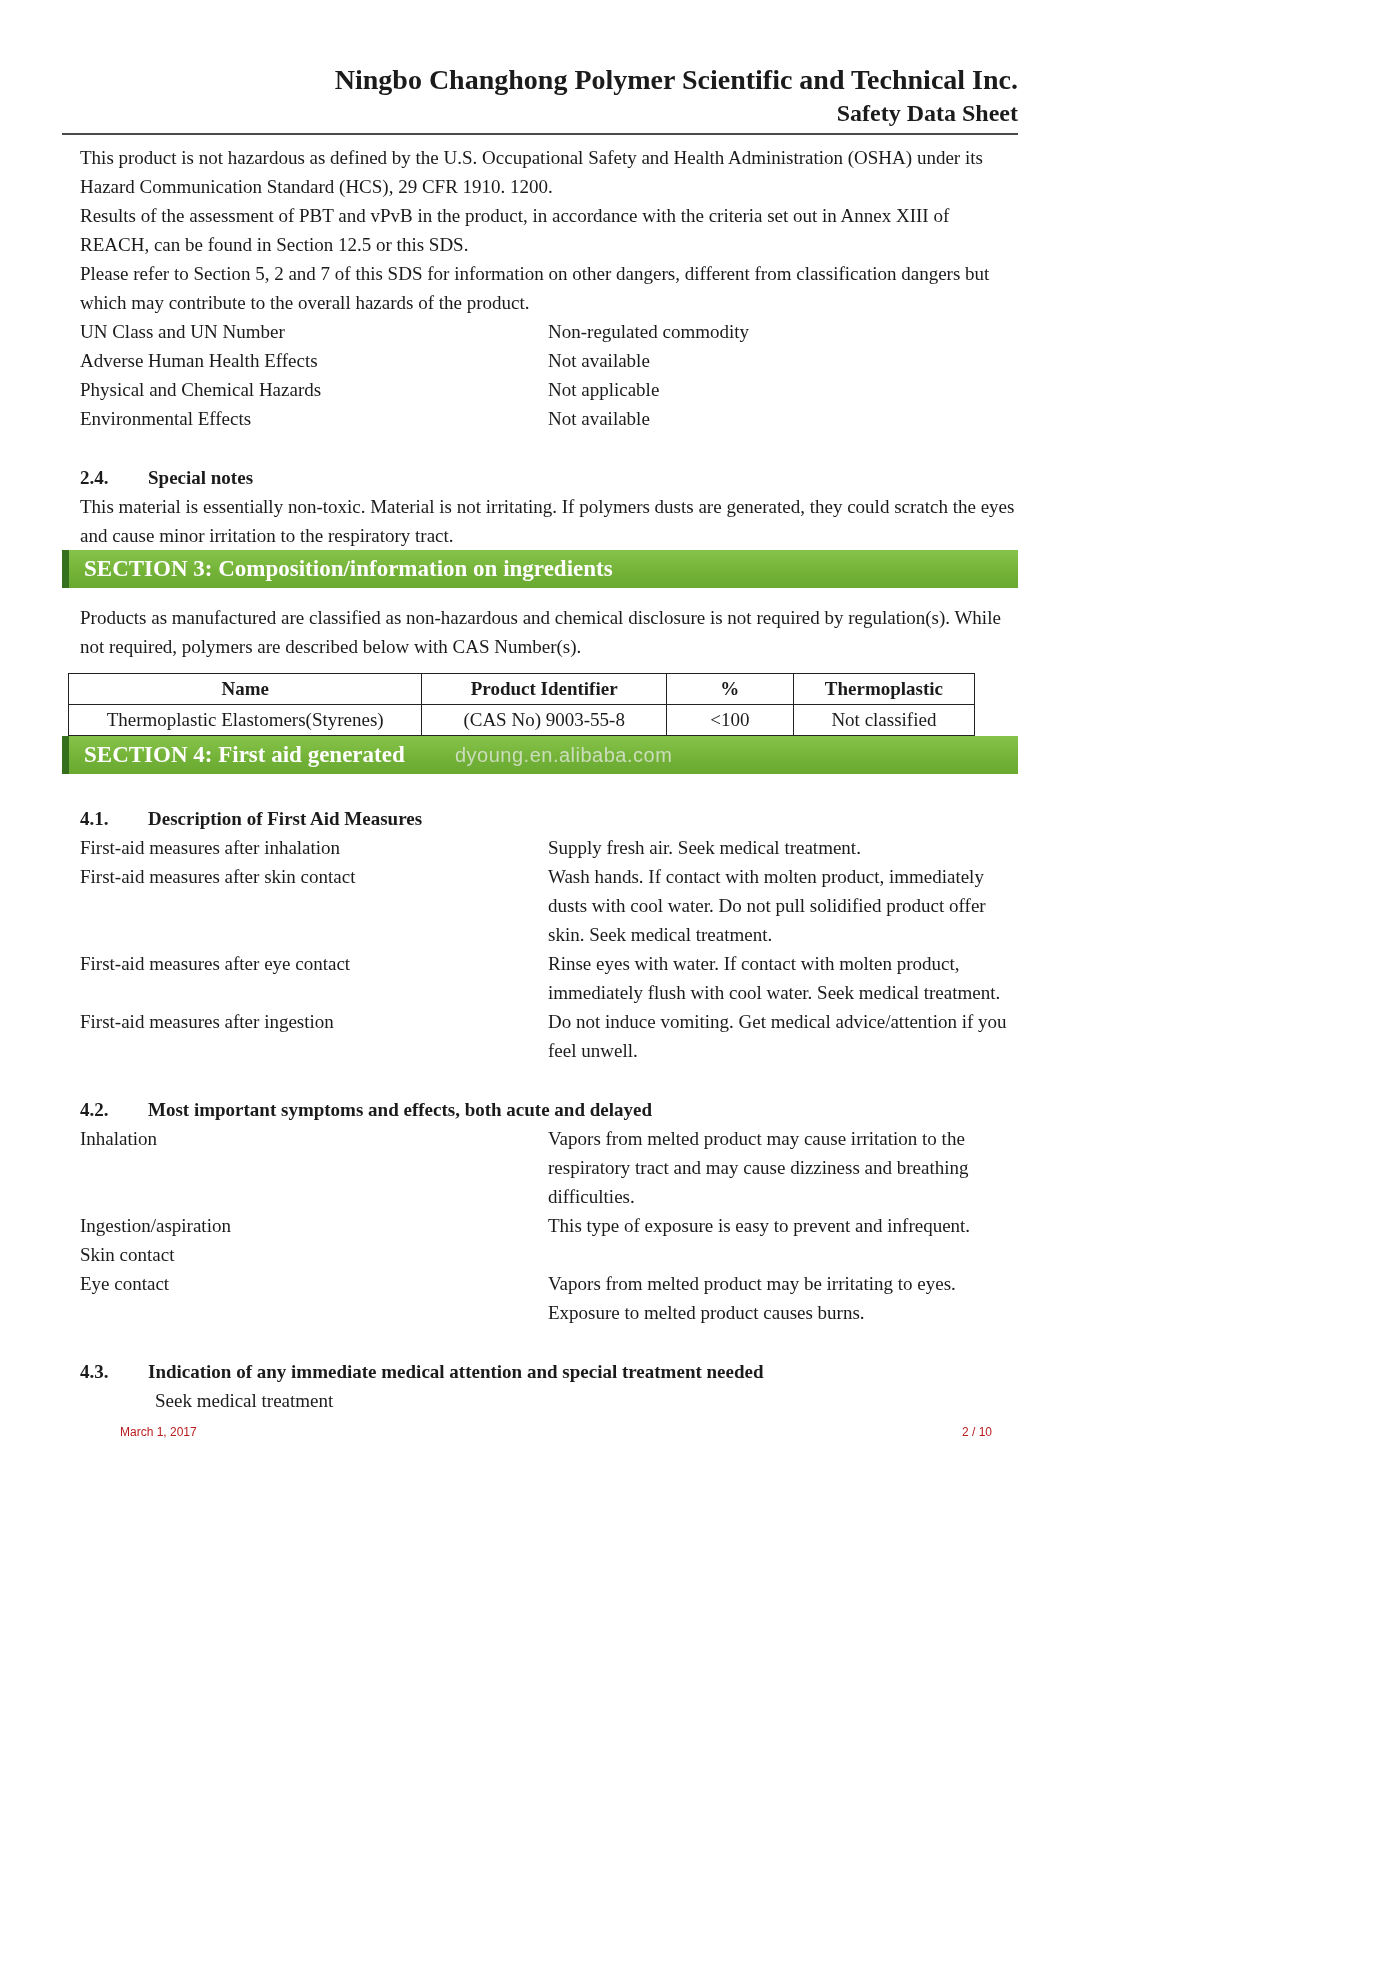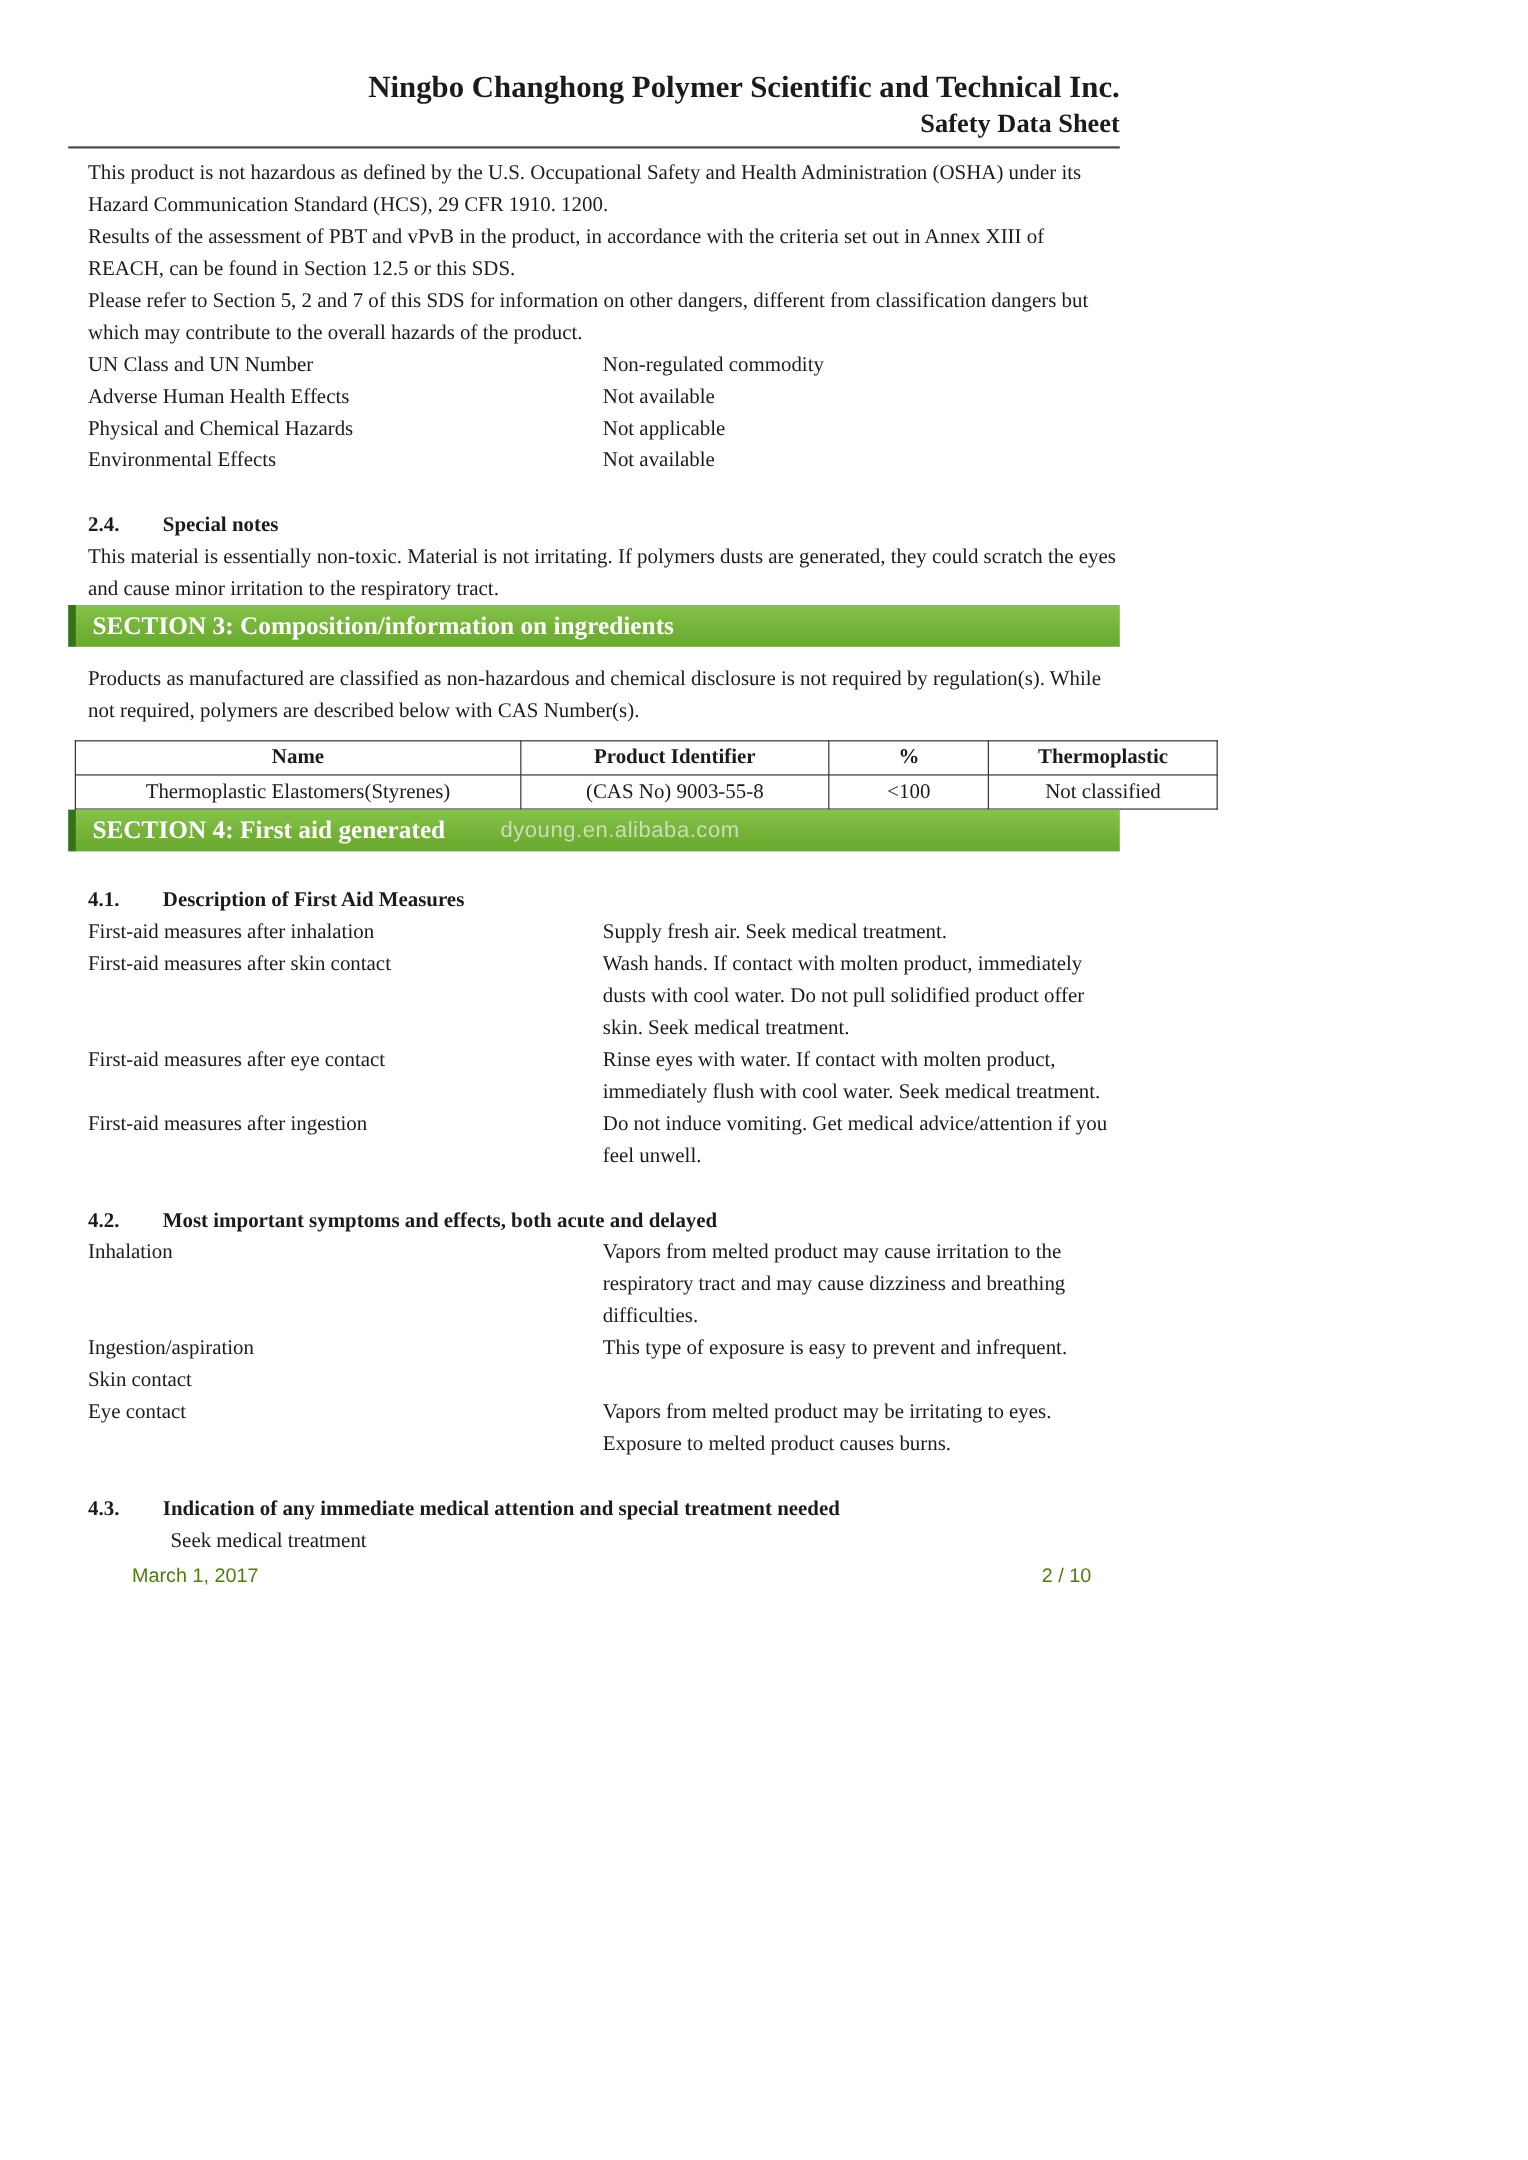--- a/index.html
+++ b/index.html
@@ -80,21 +80,21 @@
     left: 386px;
     top: 8px;
     font-family: "Liberation Sans", sans-serif;
     font-size: 20px;
     color: rgba(235, 235, 235, 0.72);
     letter-spacing: 0.5px;
   }
   
   .comp-table {
     border-collapse: collapse;
-    width: 1039px;
+    width: 907px;
     margin-left: 6px;
     margin-top: 12px;
     border-radius: 28px;
   }
   .comp-table th, .comp-table td {
     border: 1.5px solid #222222;
     text-align: center;
     padding: 3px 6px;
     line-height: 24px;
     font-size: 19px;
@@ -111,23 +111,23 @@
     line-height: 29px;
   }
   
   .doc-footer {
     display: flex;
     justify-content: space-between;
     padding-left: 58px;
     padding-right: 26px;
     margin-top: 4px;
     font-family: "Liberation Sans", sans-serif;
-    font-size: 18px;
+    font-size: 12px;
     line-height: 26px;
-    color: #4d7c0f;
+    color: #b91c1c;
   }
 </style>
 </head>
 <body>
 
 <div class="page">
   <div class="inner">
 
     <header class="doc-header">
       <div class="company">Ningbo Changhong Polymer Scientific and Technical Inc.</div>

